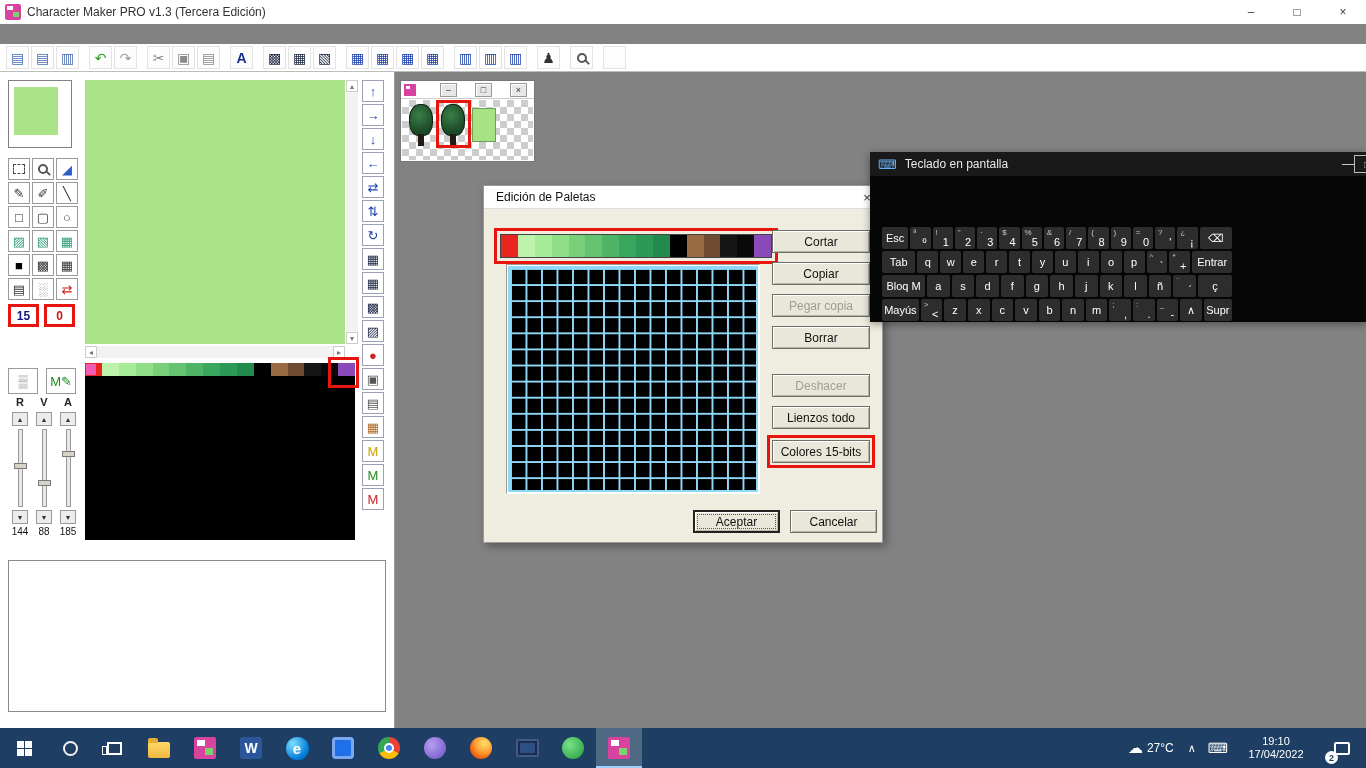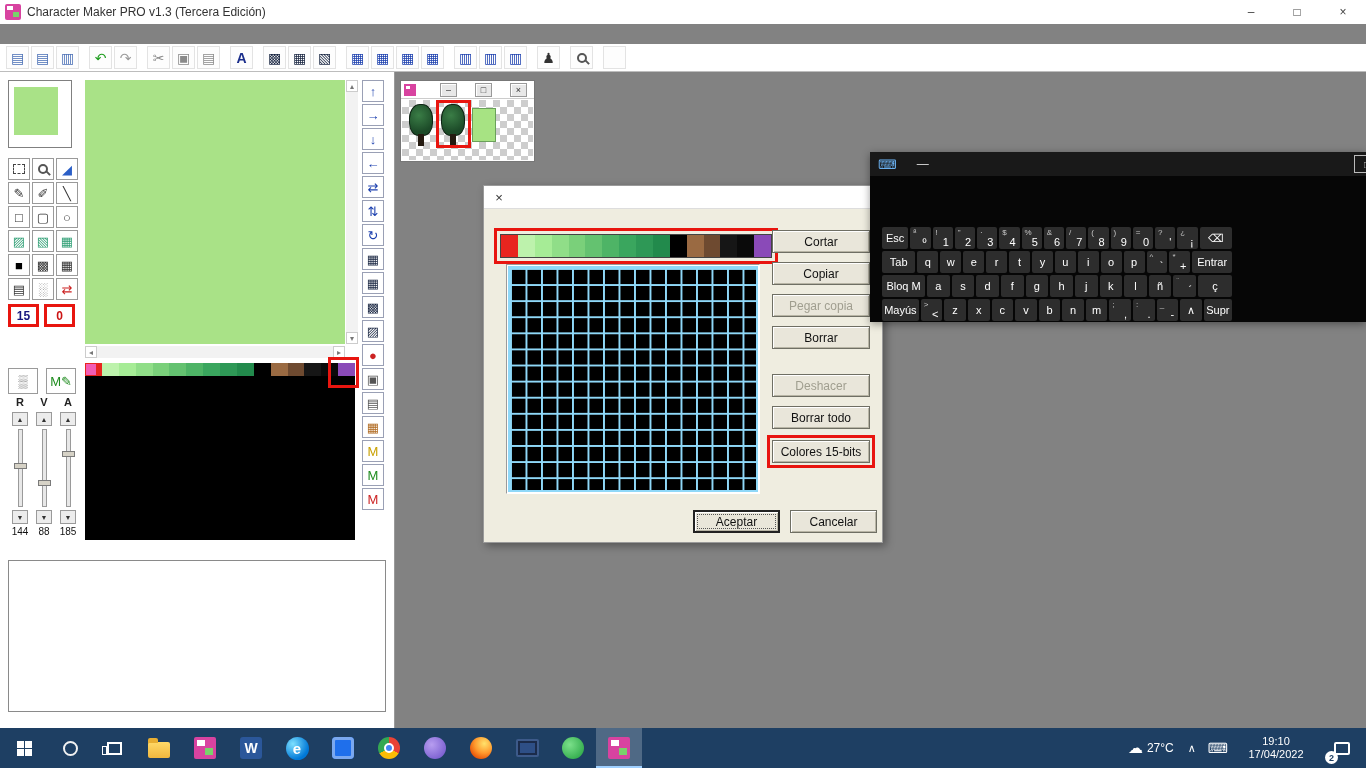--- a/index.html
+++ b/index.html
@@ -471,20 +471,21 @@
       <div class="tree" style="left:38px;top:4px">
           <div class="top"></div>
           <div class="trunk"></div>
         </div>
       <div class="mdi-green"></div>
     </div>
   </div>
 
   <div class="dialog">
     <div class="dlg-title">
+      <span class="t">Edición de Paletas</span>
       <span class="dlg-close">×</span>
     </div>
     <div class="dlg-strip">
         <div class="swatch" style="background: rgb(232, 37, 31);"></div>
         <div class="swatch" style="background: rgb(189, 242, 172);"></div>
         <div class="swatch" style="background: rgb(166, 236, 150);"></div>
         <div class="swatch" style="background: rgb(144, 222, 136);"></div>
         <div class="swatch" style="background: rgb(122, 208, 122);"></div>
         <div class="swatch" style="background: rgb(100, 194, 112);"></div>
         <div class="swatch" style="background: rgb(78, 180, 102);"></div>
@@ -501,30 +502,31 @@
     <div class="ann-strip"></div>
     <div class="pal-grid-frame">
       <div class="pal-grid"></div>
     </div>
     <div class="dlg-col">
         <div class="dlg-btn">Cortar</div>
         <div class="dlg-btn">Copiar</div>
         <div class="dlg-btn disabled">Pegar copia</div>
         <div class="dlg-btn">Borrar</div>
         <div class="dlg-btn disabled gap">Deshacer</div>
-        <div class="dlg-btn">Borrar tod­o</div>
+        <div class="dlg-btn">Lienzos tod­o</div>
         <div class="dlg-btn annotated">Colores 15-bits</div>
       </div>
     <div class="dlg-bottom-btn btn-default" style="left:209px">Aceptar</div>
     <div class="dlg-bottom-btn" style="left:306px">Cancelar</div>
   </div>
 
   <div class="osk">
     <div class="osk-title">
       <span class="ico">⌨</span>
+      <span class="t">Teclado en pantalla</span>
       <span class="osk-min">—</span>
       <span class="osk-max">□</span>
     </div>
     <div class="osk-body">
       <div class="osk-main">
         <div class="osk-row">
             <div class="key" style="flex-grow: 1.3; flex-basis: 0px;">
               <span class="kc">Esc</span>
             </div>
             <div class="key" style="flex-grow: 1; flex-basis: 0px;">

